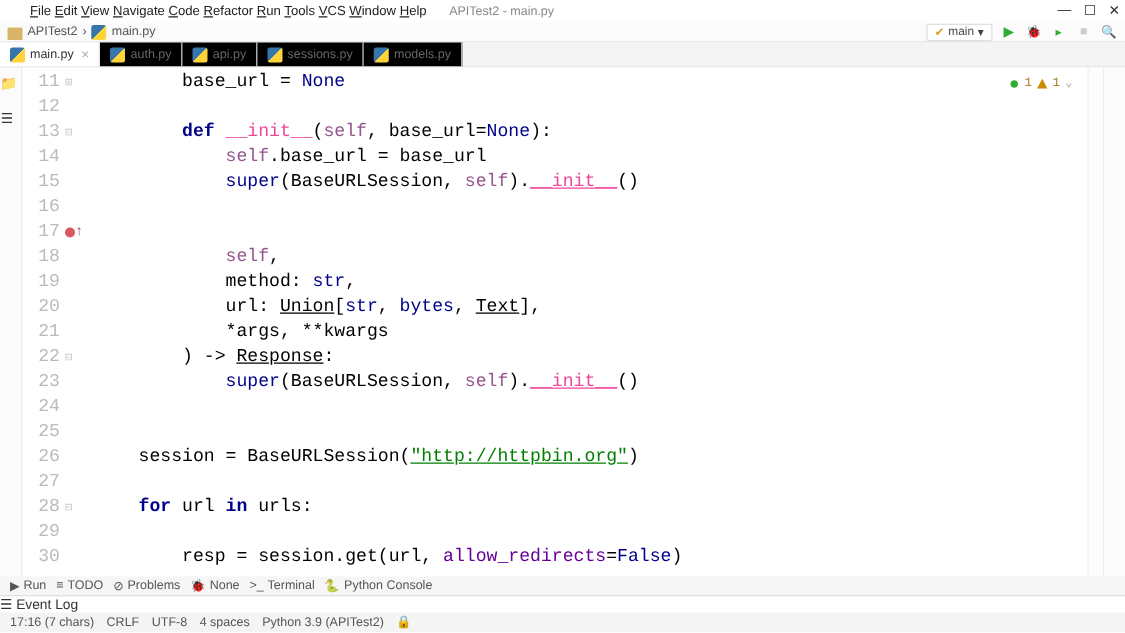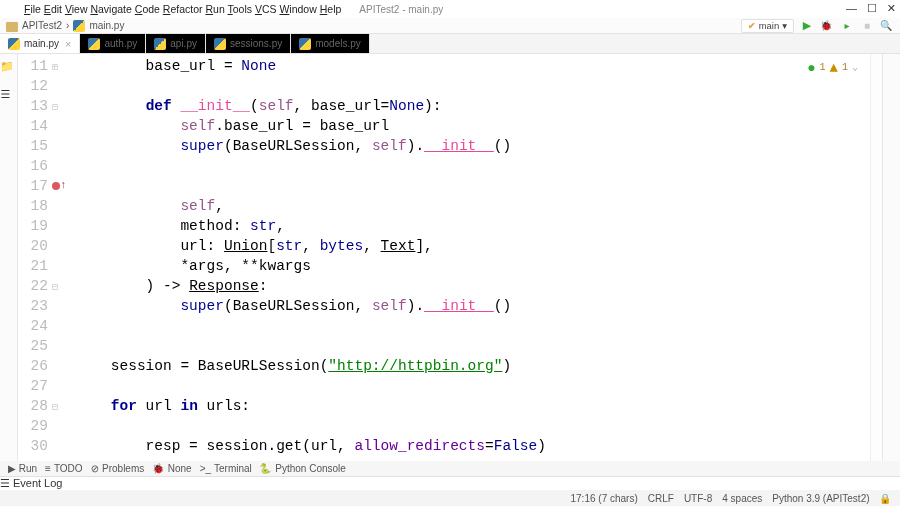--- a/index.html
+++ b/index.html
@@ -61,21 +61,21 @@
 
 
 .code-crumb { height: 16px; background: #fafafa; border-top: 1px solid #eee; border-bottom: 1px solid #eee; font-size: 10px; color: #888; padding-left: 8px; display: flex; align-items: center; }
 
 
 .toolwins { height: 16px; background: #f6f6f6; border-bottom: 1px solid #e0e0e0; display: flex; align-items: center; gap: 8px; padding: 0 8px; font-size: 10px; color: #555; }
 .toolwins .tw { display: flex; align-items: center; gap: 3px; cursor: default; }
 .toolwins .twi { font-size: 10px; }
 
 
-.statusbar { height: 16px; background: #f4f4f4; display: flex; align-items: center; justify-content: flex-end; gap: 10px; padding: 0 8px; font-size: 10px; color: #555; }
+.statusbar { height: 16px; background: #f4f4f4; display: flex; align-items: center; gap: 10px; padding: 0 8px; font-size: 10px; color: #555; }
 
 .pyicon { display: inline-block; width: 12px; height: 12px; position: relative; }
 .pyicon::before { content: ""; position: absolute; inset: 0; background: linear-gradient(135deg,#3776ab 50%,#ffd43b 50%); border-radius: 2px; }
 .folder { display: inline-block; width: 12px; height: 10px; background: #d7b66a; border-radius: 1px; position: relative; top: 1px; }
 </style>
 </head>
 <body>
 
 <div class="win">
 

